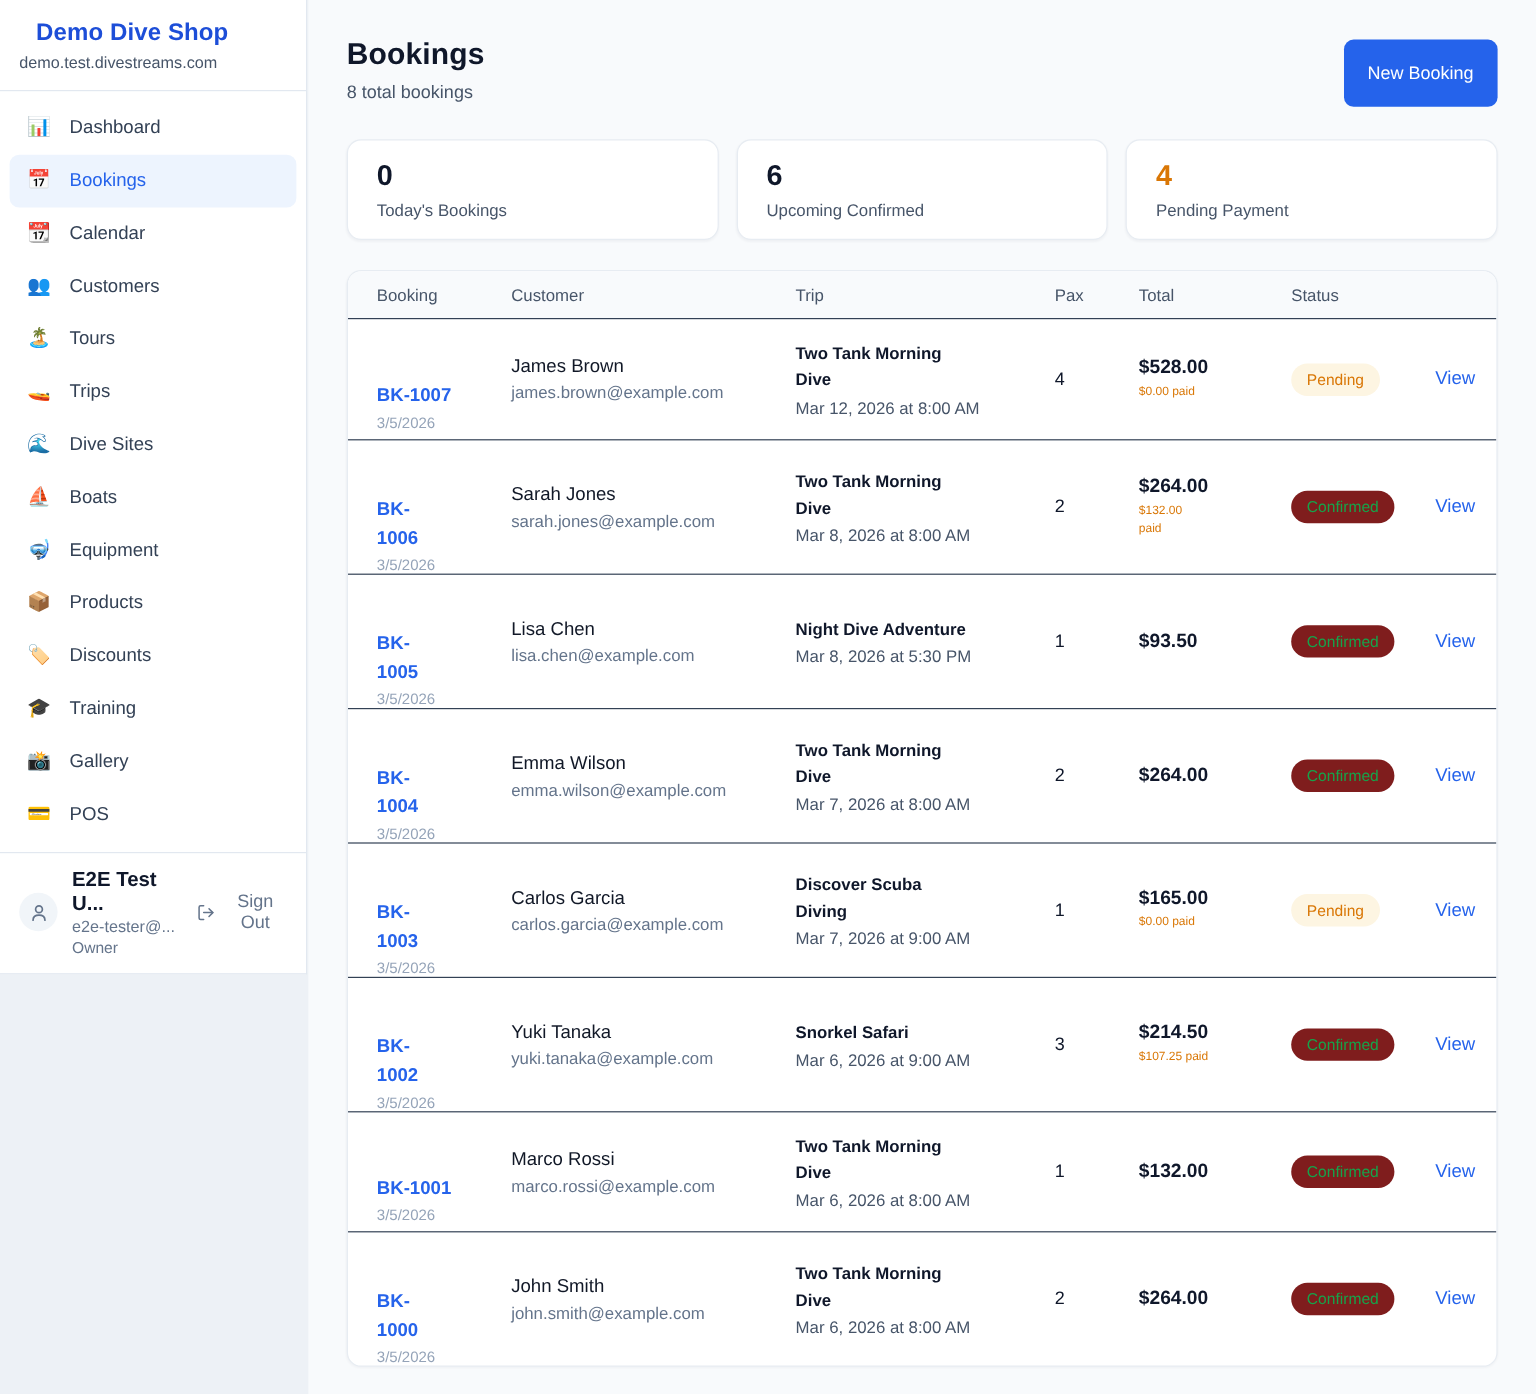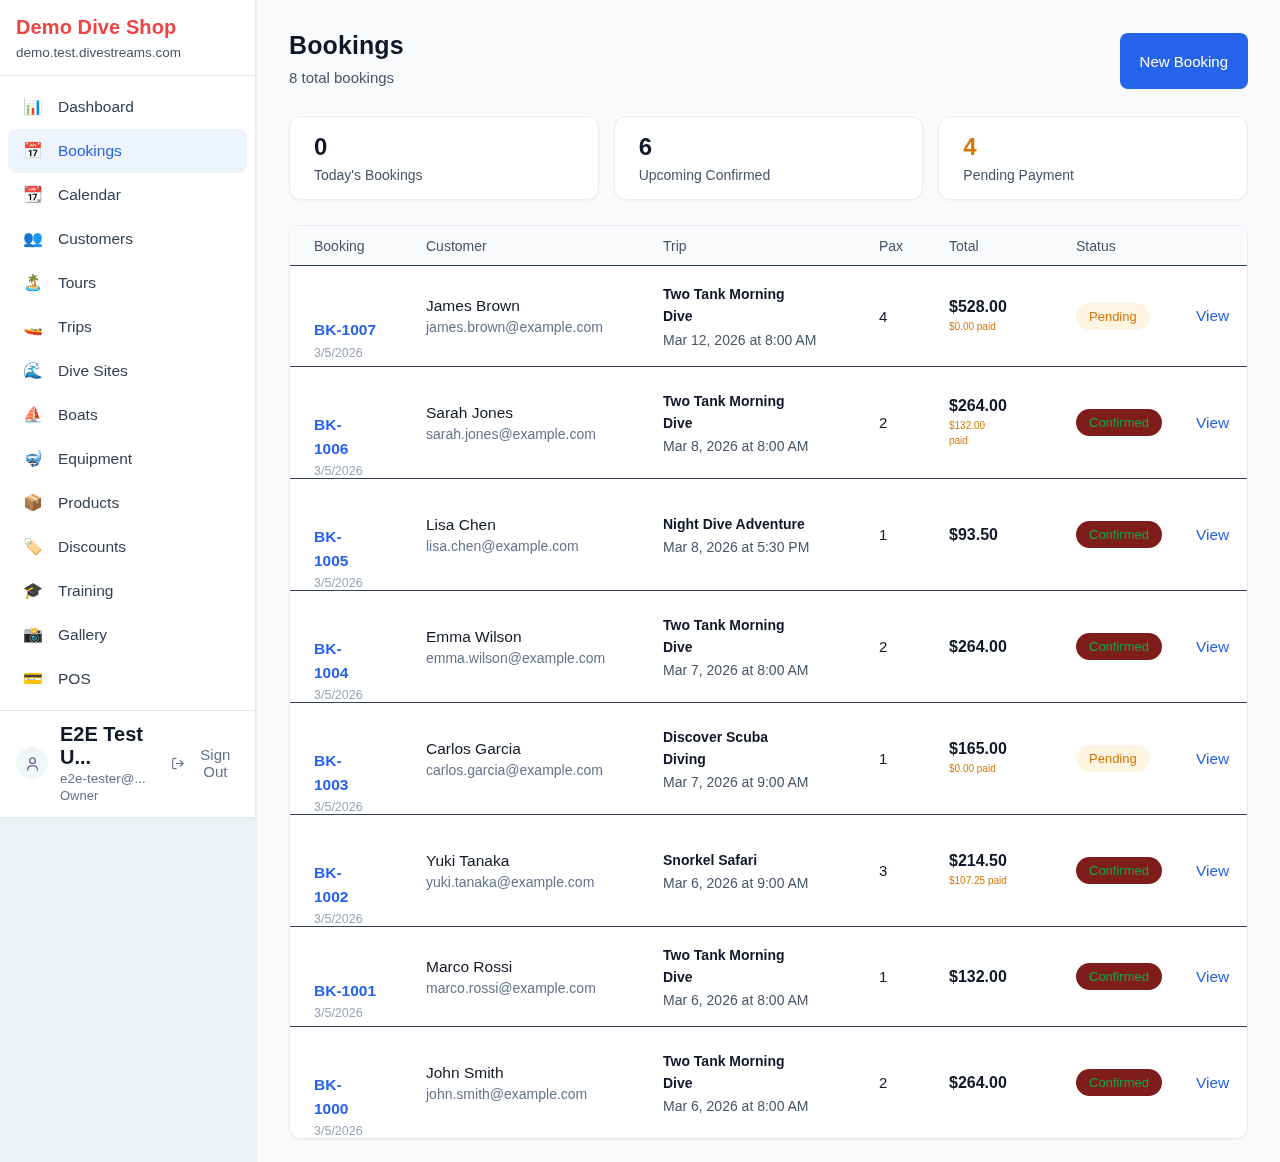--- a/index.html
+++ b/index.html
@@ -11,42 +11,42 @@
     overflow: hidden;
   }
   
   .sidebar {
     position: absolute; left: 0; top: 0; width: 256px;
     background: #ffffff;
     border-right: 1px solid #e2e8f0;
     border-bottom: 1px solid #e2e8f0;
   }
   .brand { padding: 16px 16px 15px; border-bottom: 1px solid #e2e8f0; }
-  .brand-name { color: #ef4444; font-size: 20px; font-weight: 700; letter-spacing: .1px; }
+  .brand-name { color: #1d4ed8; font-size: 20px; font-weight: 700; letter-spacing: .1px; margin-left: 14px; }
   .brand-domain { color: #475569; font-size: 13.5px; margin-top: 6px; }
   .nav { padding: 9px 8px; }
   .nav-item {
     display: flex; align-items: center; gap: 15px;
     height: 44px; padding: 0 15px; border-radius: 8px;
     font-size: 15.5px; color: #334155; cursor: pointer; text-decoration: none;
   }
   .nav-item.active { background: #edf4fe; color: #2563eb; }
   .nav-icon { width: 20px; font-size: 16px; line-height: 1; text-align: center; flex: none; }
   .user-footer {
     border-top: 1px solid #e2e8f0;
     padding: 12px 16px 14px;
     display: flex; align-items: center; gap: 12px;
   }
   .avatar {
     width: 32px; height: 32px; border-radius: 50%;
     background: #f1f5f9; flex: none;
     display: flex; align-items: center; justify-content: center;
   }
   .user-info { min-width: 0; }
-  .user-name { font-size: 20px; font-weight: 700; color: #0f172a; }
+  .user-name { font-size: 17px; font-weight: 700; color: #0f172a; }
   .user-email { font-size: 13.5px; color: #64748b; margin-top: 2px; }
   .user-role { font-size: 13px; color: #64748b; margin-top: 2px; }
   .signout {
     margin-left: auto; display: flex; align-items: center; gap: 7px;
     color: #64748b; font-size: 15px; background: none; border: none; cursor: pointer;
     font-family: inherit;
   }
   
   .main {
     margin-left: 257px; min-height: 1162px;

